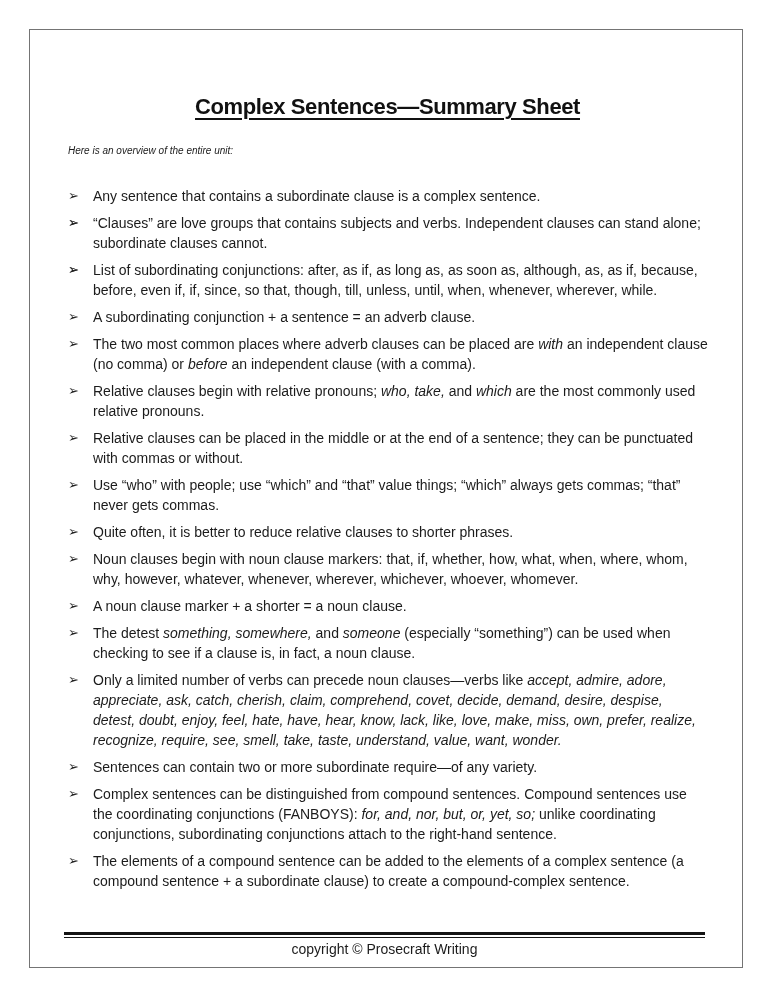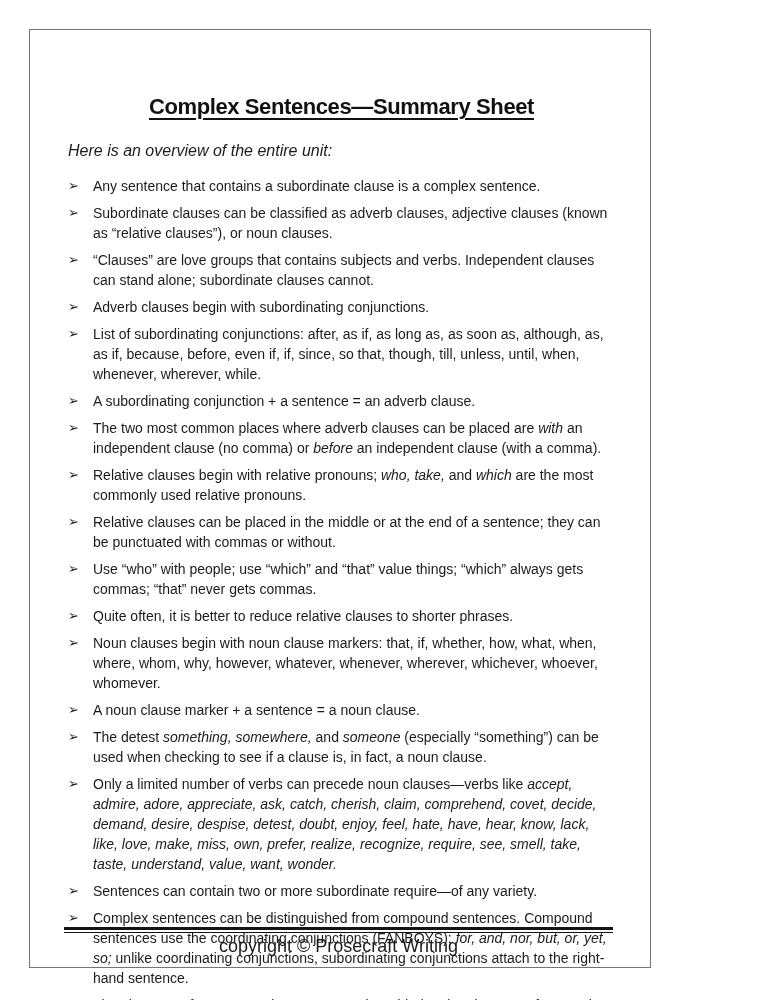--- a/index.html
+++ b/index.html
@@ -12,44 +12,44 @@
     height: 1000px;
     position: relative;
     font-family: "Liberation Sans", sans-serif;
     color: #1b1b1b;
     -webkit-font-smoothing: antialiased;
   }
   .page-frame {
     position: absolute;
     left: 29px;
     top: 29px;
-    width: 622px;
+    width: 714px;
     height: 939px;
     border: 1px solid #747474;
     box-sizing: border-box;
     background: #ffffff;
   }
   .content {
     padding: 64px 34px 0 37px;
   }
   .doc-title {
     margin: 0 0 21px 0;
     text-align: center;
     font-size: 22px;
     font-weight: bold;
     letter-spacing: -0.4px;
     color: #111111;
     text-decoration: underline;
     text-decoration-thickness: 2px;
     text-underline-offset: 4px;
   }
   .intro {
-    margin: 0 0 15px 1px;
+    margin: 0 0 25px 1px;
     font-style: italic;
-    font-size: 16px;
+    font-size: 10px;
     line-height: 20px;
     color: #1b1b1b;
   }
   ul.bullets {
     list-style: none;
     margin: 0;
     padding: 0;
   }
   li.bullet {
     position: relative;
@@ -77,50 +77,48 @@
     bottom: 10px;
   }
   .footer-rule {
     height: 2px;
     border-top: 3px solid #141414;
     border-bottom: 1px solid #141414;
   }
   .footer-text {
     margin-top: 3px;
     text-align: center;
-    font-size: 18px;
+    font-size: 14px;
     color: #1b1b1b;
   }
 </style>
 </head>
 <body>
 
 <div class="page-frame">
   <div class="content">
     <h1 class="doc-title">Complex Sentences—Summary Sheet</h1>
     <p class="intro">Here is an overview of the entire unit:</p>
     <ul class="bullets">
   <li class="bullet">
     <span class="marker">➢</span>
     <span class="text"><span>Any sentence that contains a subordinate clause is a </span><b>complex sentence.</b></span>
   </li>
 
   <li class="bullet">
     <span class="marker">➢</span>
-    <span class="text"><span>Subordinate clauses can be classified as adverb clauses, adjective clauses (known as “relative clauses”), or noun clauses.</span></span>
   </li>
 
   <li class="bullet">
     <span class="marker">➢</span>
     <span class="text"><span>“Clauses” are love groups that contains subjects and verbs. Independent clauses can stand alone; subordinate clauses cannot.</span></span>
   </li>
 
   <li class="bullet">
     <span class="marker">➢</span>
-    <span class="text"><span>Adverb clauses begin with subordinating conjunctions.</span></span>
   </li>
 
   <li class="bullet">
     <span class="marker">➢</span>
     <span class="text"><b>List of subordinating conjunctions:</b><span> after, as if, as long as, as soon as, although, as, as if, because, before, even if, if, since, so that, though, till, unless, until, when, whenever, wherever, while.</span></span>
   </li>
 
   <li class="bullet">
     <span class="marker">➢</span>
     <span class="text"><span>A subordinating conjunction + a sentence = an adverb clause.</span></span>
@@ -151,21 +149,21 @@
     <span class="text"><span>Quite often, it is better to reduce relative clauses to shorter phrases.</span></span>
   </li>
 
   <li class="bullet">
     <span class="marker">➢</span>
     <span class="text"><span>Noun clauses begin with </span><b>noun clause markers:</b><span> that, if, whether, how, what, when, where, whom, why, however, whatever, whenever, wherever, whichever, whoever, whomever.</span></span>
   </li>
 
   <li class="bullet">
     <span class="marker">➢</span>
-    <span class="text"><span>A noun clause marker + a sentence = a noun clause.</span></span>
+    <span class="text"><span>A noun clause marker + a shorter = a noun clause.</span></span>
   </li>
 
   <li class="bullet">
     <span class="marker">➢</span>
     <span class="text"><span>The detest </span><i>something, somewhere,</i><span> and </span><i>someone</i><span> (especially “something”) can be used when checking to see if a clause is, in fact, a noun clause.</span></span>
   </li>
 
   <li class="bullet">
     <span class="marker">➢</span>
     <span class="text"><span>Only a limited number of verbs can precede noun clauses—verbs like </span><i>accept, admire, adore, appreciate, ask, catch, cherish, claim, comprehend, covet, decide, demand, desire, despise, detest, doubt, enjoy, feel, hate, have, hear, know, lack, like, love, make, miss, own, prefer, realize, recognize, require, see, smell, take, taste, understand, value, want, wonder.</i></span>

